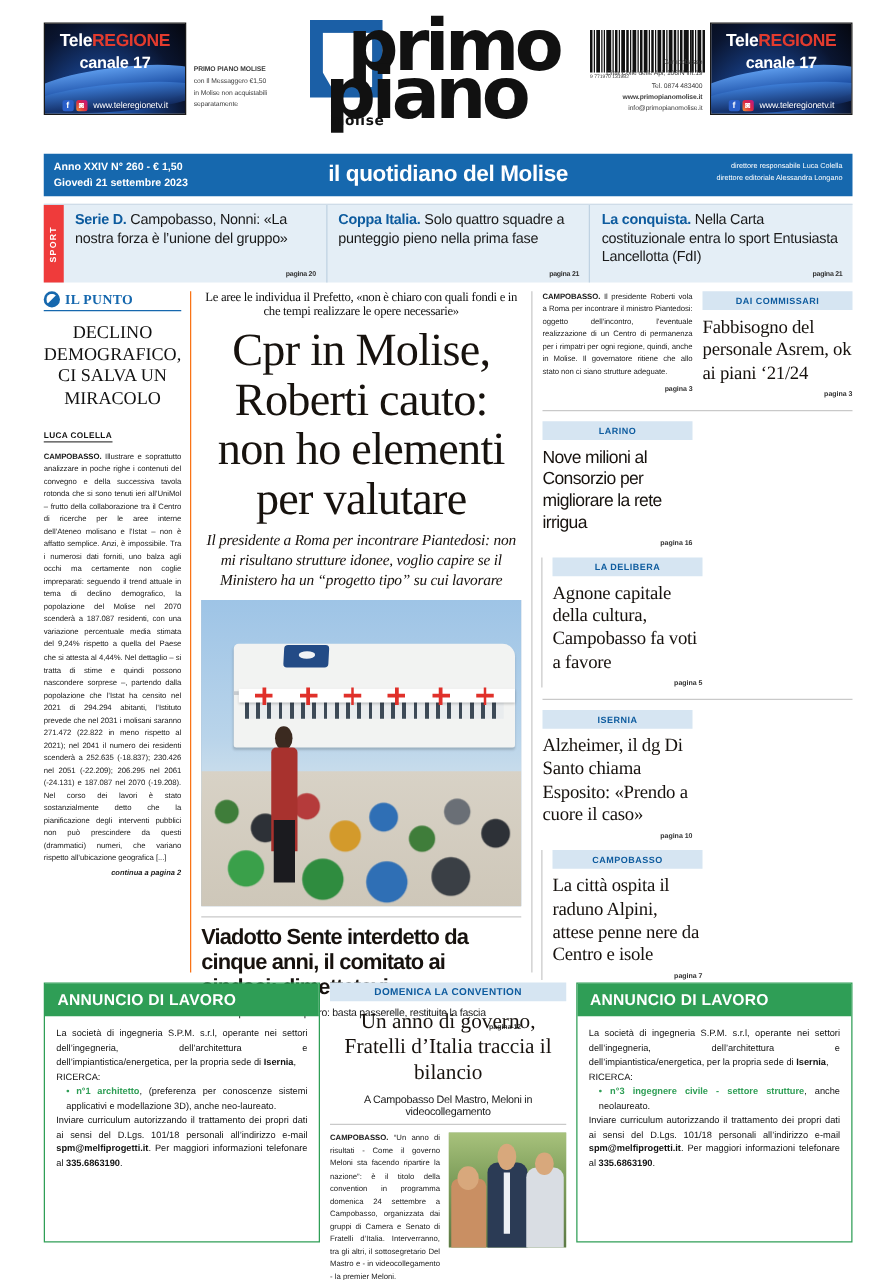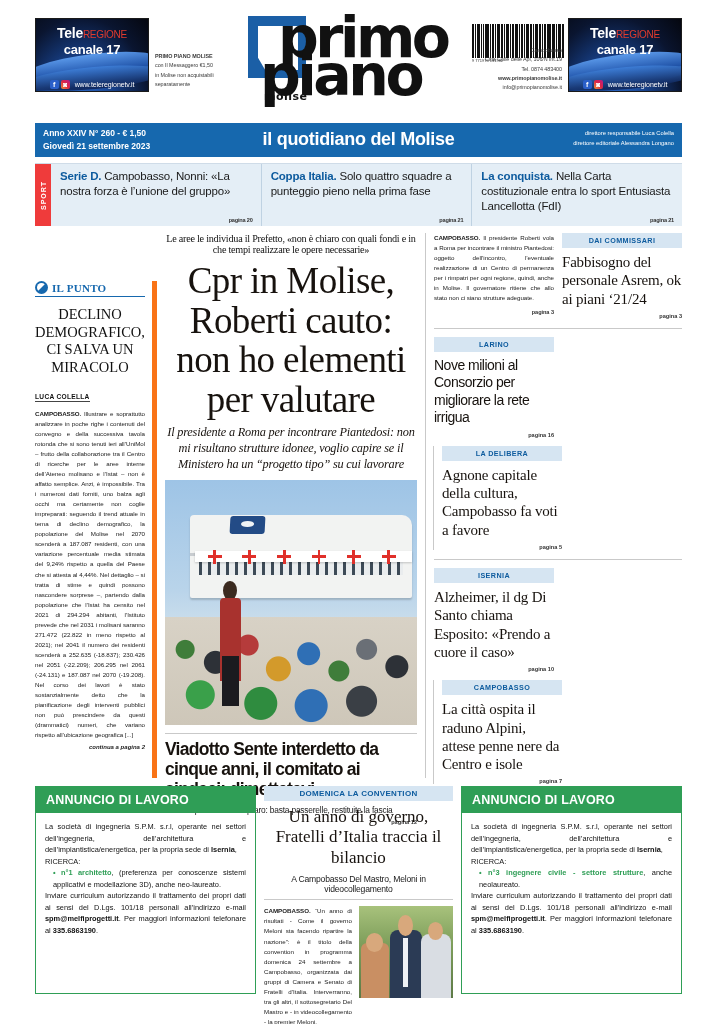--- a/index.html
+++ b/index.html
@@ -13,21 +13,21 @@
     overflow:hidden;}
   .tv-logo.left{left:0;}
   .tv-logo.right{right:0;}
   .tv-logo .swoosh{position:absolute;left:-14%;top:48%;width:130%;height:46%;
     border-radius:50%;background:linear-gradient(180deg,#5f9ff0,#1b4fa8 60%,#0b1c40);opacity:.95;
     transform:rotate(-7deg);}
   .tv-logo .swoosh2{position:absolute;left:-10%;top:66%;width:124%;height:30%;border-radius:50%;
     background:linear-gradient(180deg,#3e7fd8,#0d2255);opacity:.9;transform:rotate(-5deg);}
   .tv-top{position:relative;text-align:center;padding-top:6px;line-height:1;z-index:3;}
   .tv-tele{font-weight:bold;font-size:14px;color:#ffffff;letter-spacing:-.3px;}
-  .tv-regione{font-weight:normal;font-size:10px;color:#e23b2e;letter-spacing:-.3px;}
+  .tv-regione{font-weight:bold;font-size:14px;color:#e23b2e;letter-spacing:-.3px;}
   .tv-canale{font-weight:bold;font-size:13px;color:#ffffff;margin-top:2px;letter-spacing:-.2px;}
   .tv-bottom{position:absolute;left:0;right:0;bottom:2px;display:flex;align-items:center;
     justify-content:center;gap:2px;z-index:3;}
   .sq{width:9px;height:9px;border-radius:2px;display:inline-block;font-size:7px;color:#fff;
     text-align:center;line-height:9px;font-weight:bold;}
   .sq.fb{background:#2a5fc9;}
   .sq.ig{background:linear-gradient(45deg,#f09433,#dc2743,#bc1888);}
   .tv-url{font-size:7px;color:#fff;margin-left:3px;letter-spacing:-.1px;}
 
   .note-left{position:absolute;left:120px;top:52px;width:78px;font-size:5.4px;line-height:1.72;
@@ -70,21 +70,21 @@
     justify-content:center;letter-spacing:1px;}
   .sport-cols{flex:1;display:flex;}
   .sport-col{flex:1;padding:5px 9px 0;position:relative;font-size:11.5px;line-height:1.32;
     color:#1a1a1a;letter-spacing:-.2px;}
   .sport-col + .sport-col{border-left:1px solid #bfd2e2;}
   .sport-col b{color:#0d5b9e;font-weight:bold;}
   .pg{position:absolute;right:8px;bottom:2px;font-size:5.6px;font-weight:bold;color:#333;}
 
   
   .main{margin:7px 35px 0;display:flex;gap:0;height:545px;}
-  .col-left{width:118px;padding-right:7px;border-right:5px solid #f97316;margin-top:48px;}
+  .col-left{width:118px;padding-right:7px;border-right:1px solid #f97316;}
   .col-mid{width:291px;padding:0 8px;}
   .col-right{width:256px;padding-left:8px;border-left:1px solid #c9c9c9;}
 
   
   .punto-head{display:flex;align-items:center;gap:4px;border-bottom:1px solid #1668ae;
     padding-bottom:2px;}
   .punto-ic{width:13px;height:13px;border-radius:50%;background:#1668ae;position:relative;}
   .punto-ic:after{content:"";position:absolute;left:2px;top:2px;width:9px;height:9px;
     border-radius:50%;background:#fff;clip-path:polygon(0 0,100% 0,0 100%);}
   .punto-title{font-size:11px;font-weight:bold;color:#1668ae;letter-spacing:.3px;

